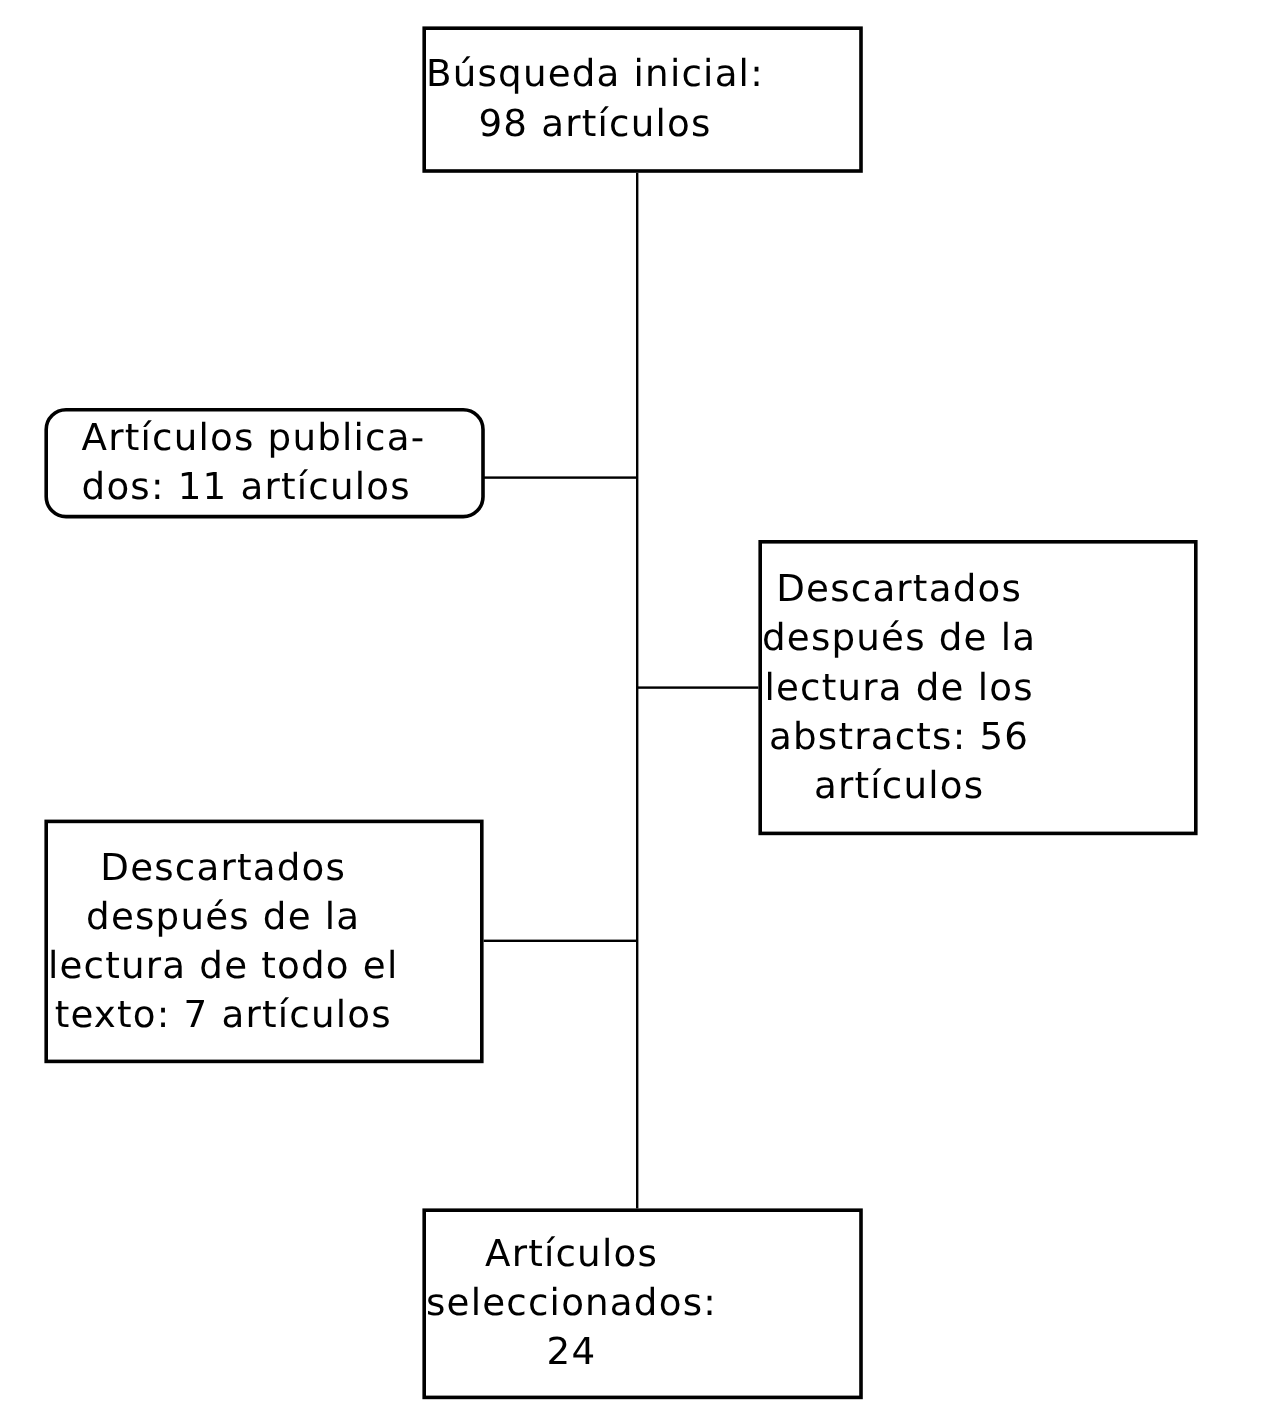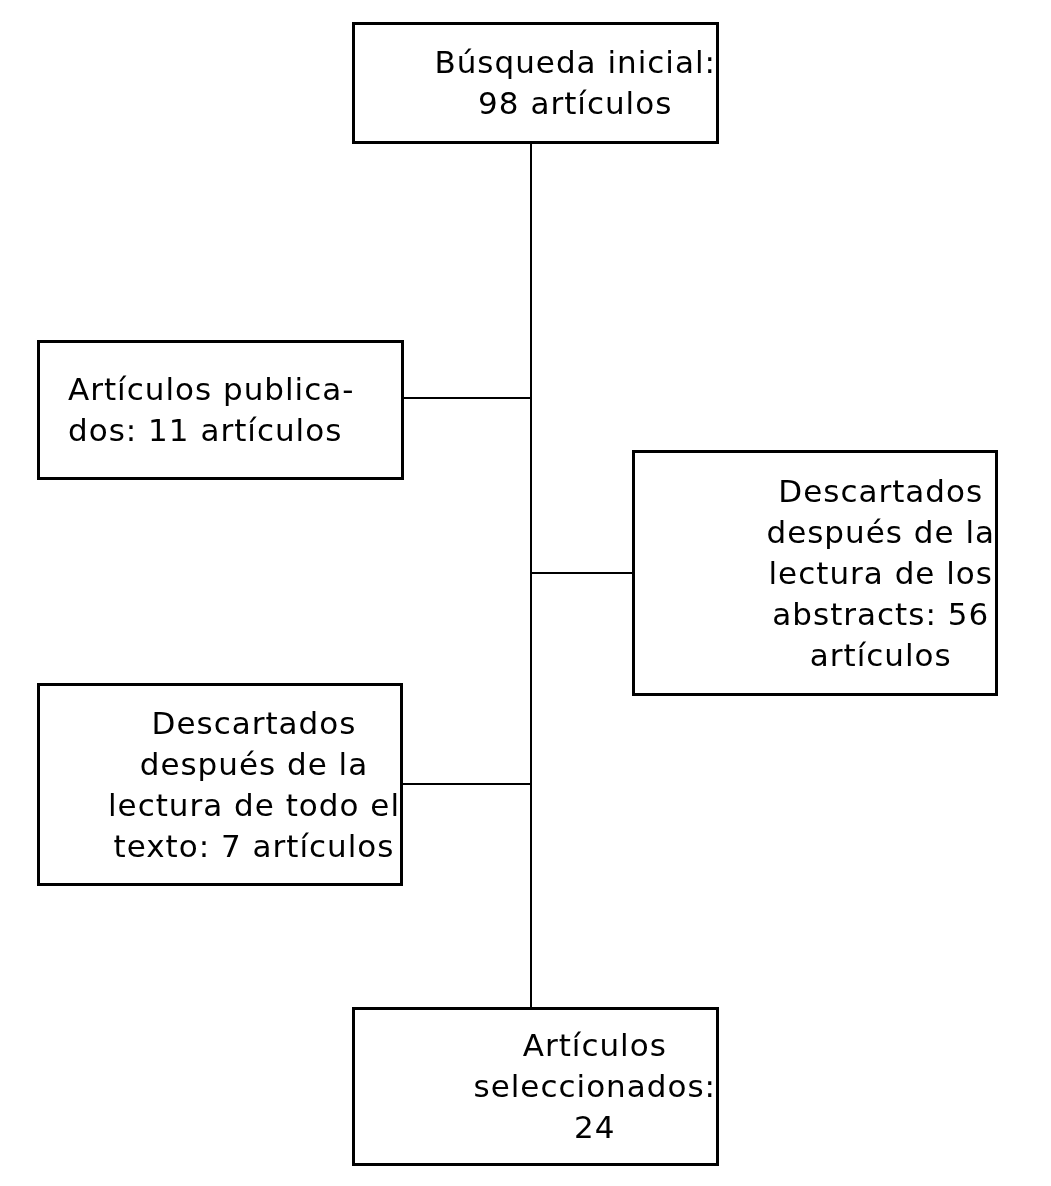--- a/index.html
+++ b/index.html
@@ -15,37 +15,37 @@
     font-family: "DejaVu Sans", "Liberation Sans", sans-serif;
     color: #000000;
   }
   .box {
     position: absolute;
     box-sizing: border-box;
     background: #ffffff;
     border: 3px solid #000000;
     display: flex;
     align-items: center;
-    justify-content: flex-end;
+    justify-content: flex-start;
   }
   .box-text {
     white-space: pre-line;
     font-size: 31px;
     line-height: 41px;
     letter-spacing: 1px;
     text-align: center;
   }
   .connector {
     position: absolute;
     background: #000000;
   }
   
   #box-initial   { left: 352px; top: 22px;   width: 367px; height: 122px; }
-  #box-published { left: 37px;  top: 340px;  width: 367px; height: 140px;
-                   justify-content: flex-start; }
+  #box-published { left: 37px;  top: 340px;  width: 367px; height: 92px;
+                   justify-content: flex-start; border-radius: 18px; }
   #box-published .box-text { text-align: left; padding-left: 28px; }
   #box-abstracts { left: 632px; top: 450px;  width: 366px; height: 246px; }
   #box-fulltext  { left: 37px;  top: 683px;  width: 366px; height: 203px; }
   #box-selected  { left: 352px; top: 1007px; width: 367px; height: 159px; }
   
   #trunk          { left: 530px; top: 142px; width: 2px;   height: 866px; }
   #conn-published { left: 402px; top: 397px; width: 129px; height: 2px; }
   #conn-abstracts { left: 531px; top: 572px; width: 102px; height: 2px; }
   #conn-fulltext  { left: 402px; top: 783px; width: 129px; height: 2px; }
 </style>

